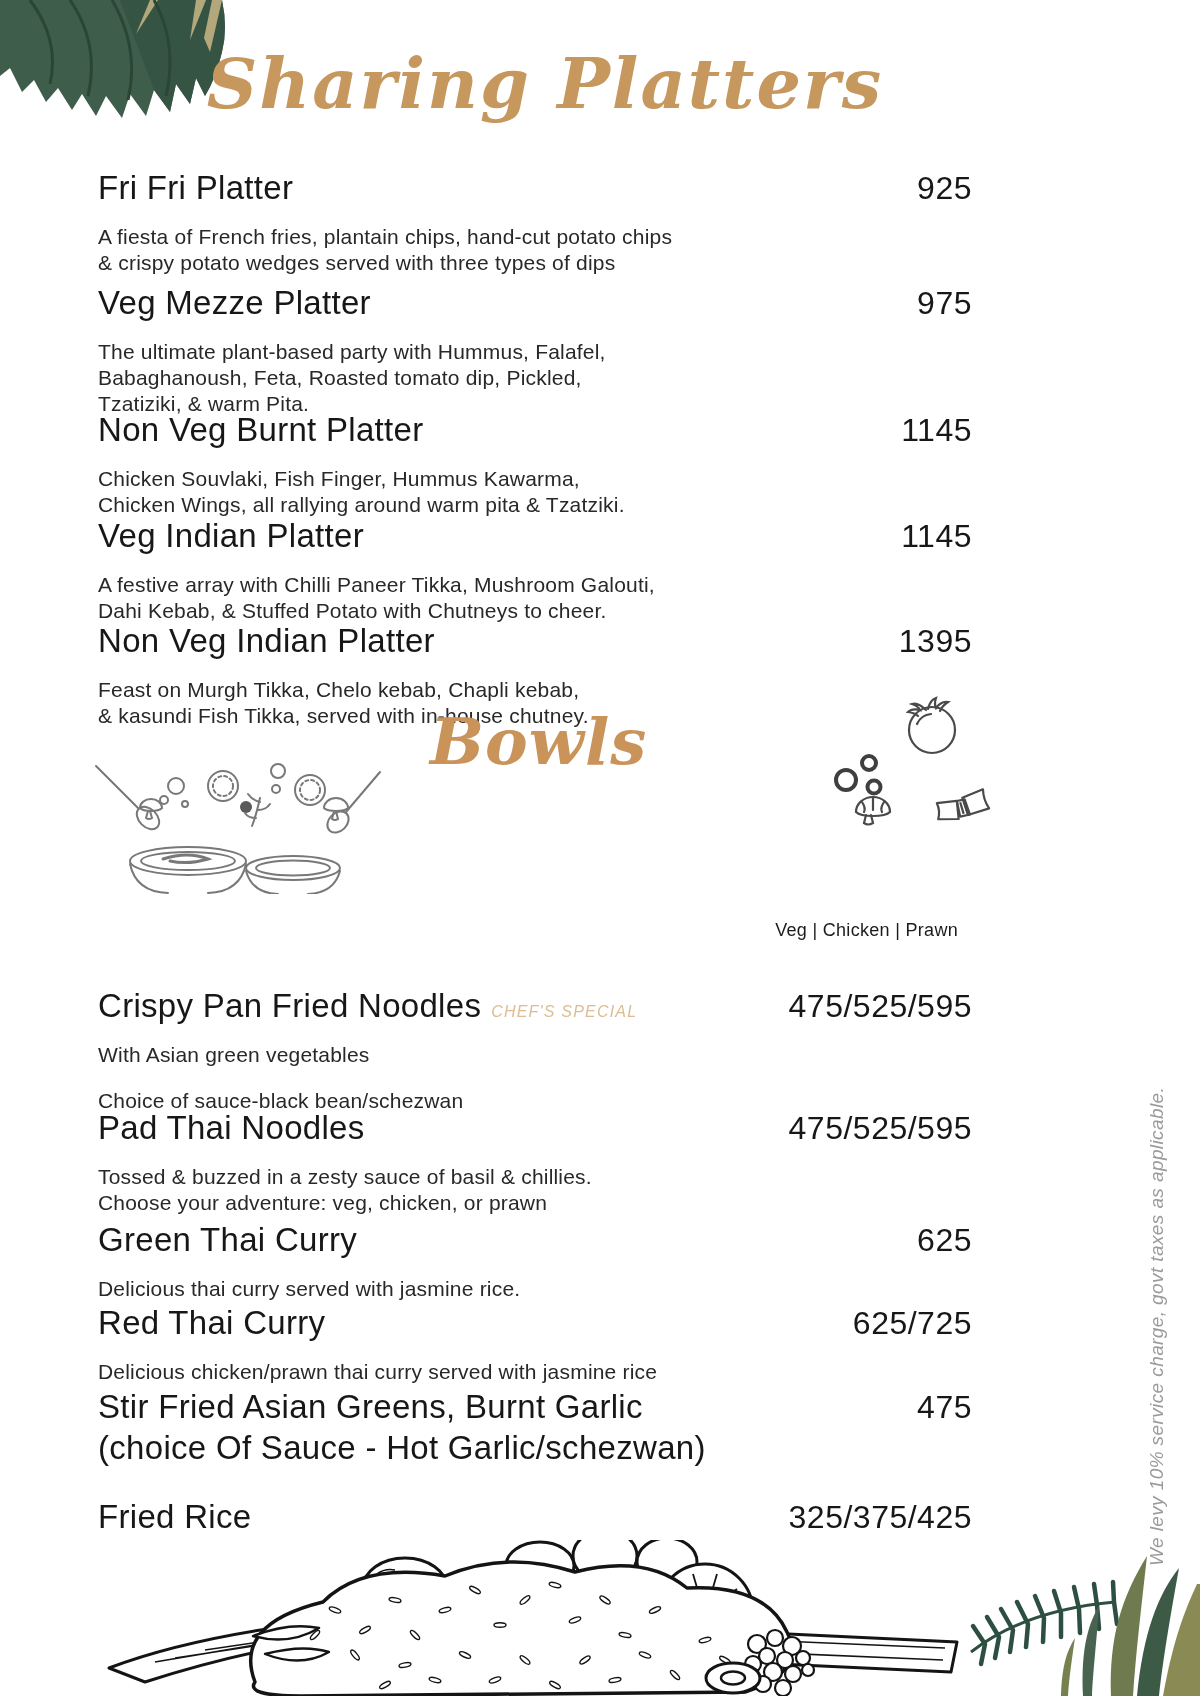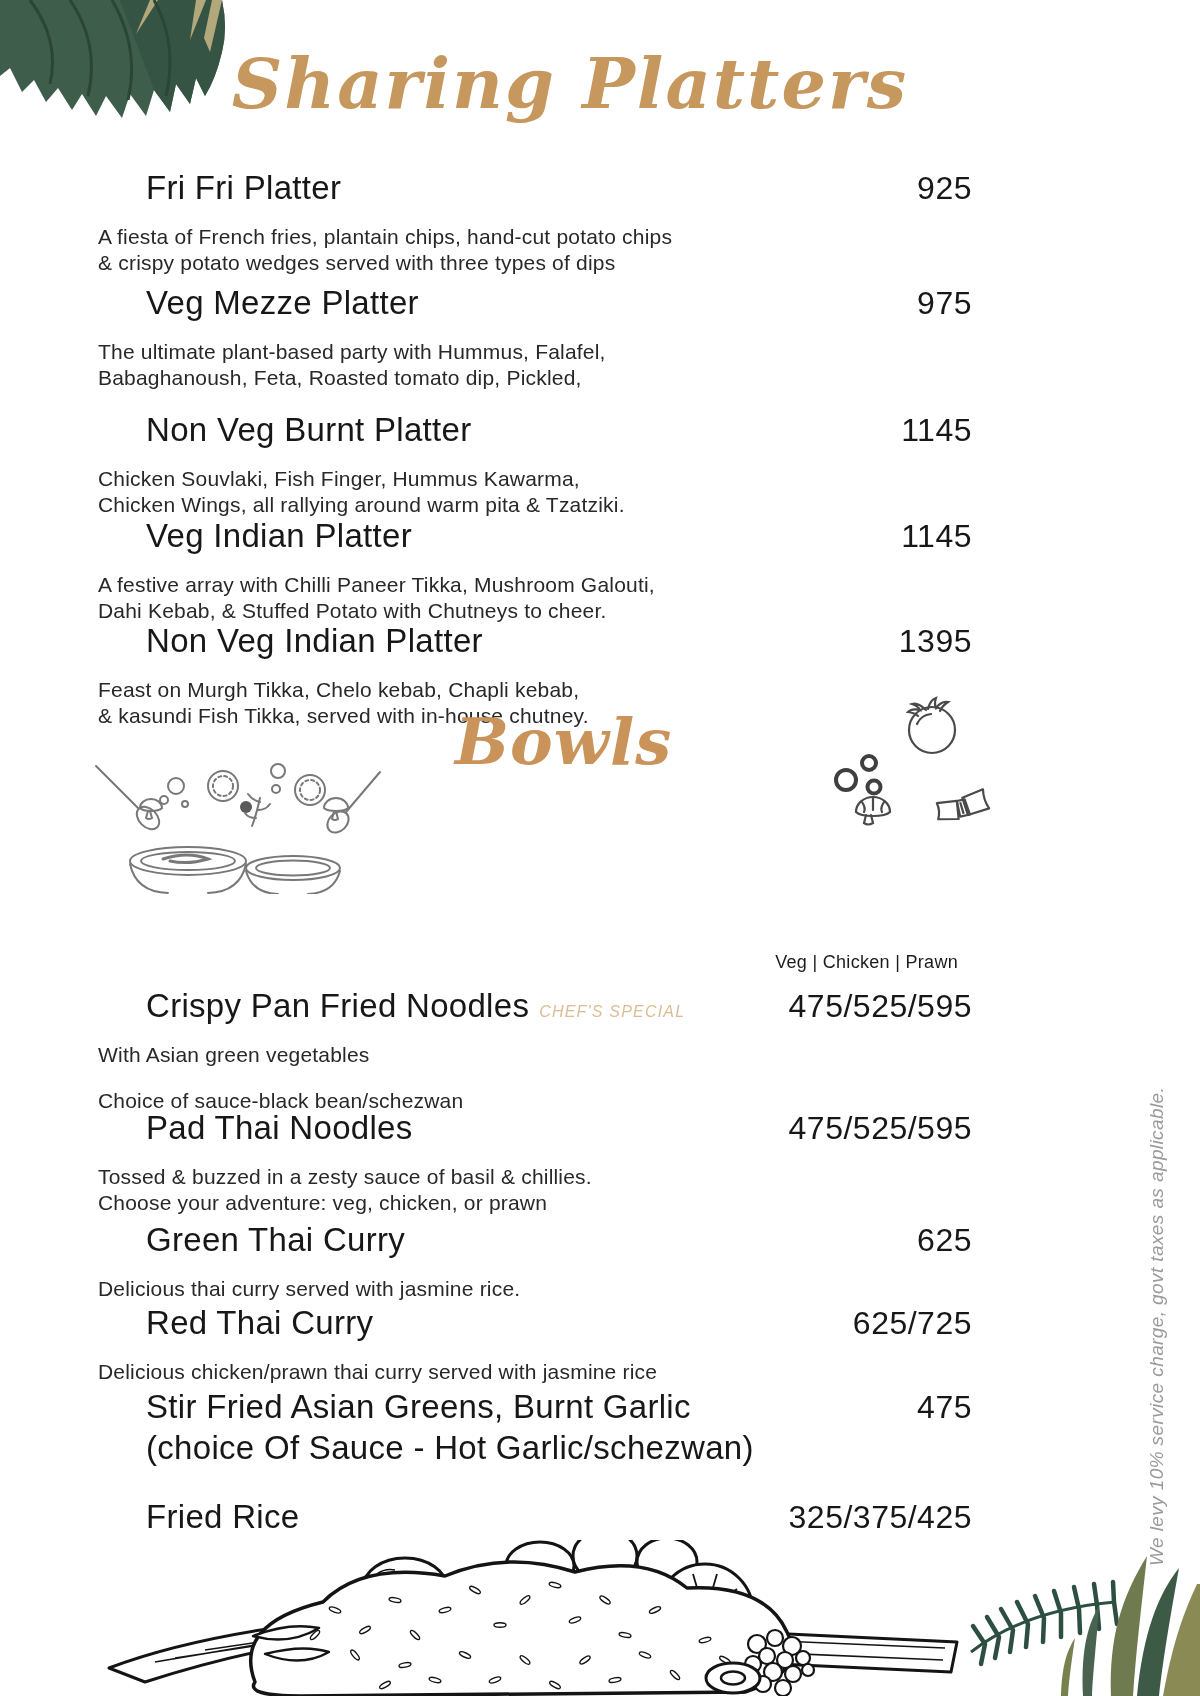--- a/index.html
+++ b/index.html
@@ -1,32 +1,32 @@
 <!DOCTYPE html>
 <html><head>
 <meta charset="utf-8">
 <style>
   html,body{margin:0;padding:0;background:#ffffff;}
   .page{position:relative;width:1200px;height:1696px;background:#ffffff;overflow:hidden;
         font-family:"Liberation Sans",sans-serif;color:#171717;}
   .script-title{position:absolute;font-family:"DejaVu Serif",serif;font-style:italic;font-weight:bold;
-        color:#c6985e;padding-left:25px;}
+        color:#c6985e;}
   .title-main{left:0;top:42px;width:1090px;font-size:70px;text-align:center;letter-spacing:2px;}
   .title-bowls{left:430px;top:704px;font-size:64px;color:#c9935a;letter-spacing:1px;}
   .mi{position:absolute;left:98px;width:874px;}
   .head{display:flex;justify-content:space-between;align-items:baseline;}
   .nmwrap{display:flex;align-items:baseline;}
-  .nm,.nm2{font-size:33px;line-height:40px;color:#171717;letter-spacing:.3px;margin-left:48px;}
+  .nm,.nm2{font-size:33px;line-height:40px;color:#171717;letter-spacing:.3px;}
   .nm2{line-height:42px;}
   .pr{font-size:32px;line-height:40px;color:#171717;letter-spacing:.5px;white-space:nowrap;}
   .ds{font-size:21px;line-height:26px;color:#282828;letter-spacing:.2px;}
   .head + .ds{margin-top:16px;}
   .gap{margin-top:20px;}
   .badge{font-style:italic;font-size:16px;color:#dcbc92;letter-spacing:1.2px;margin-left:10px;}
-  .price-header{position:absolute;right:242px;top:952px;font-size:18px;color:#1c1c1c;letter-spacing:.3px;}
+  .price-header{position:absolute;right:242px;top:920px;font-size:18px;color:#1c1c1c;letter-spacing:.3px;}
   .footnote{position:absolute;left:1146px;top:1566px;transform:rotate(-90deg);transform-origin:0 0;
         font-style:italic;font-size:19px;color:#9b9b9b;letter-spacing:.4px;white-space:nowrap;z-index:5;}
   .art{position:absolute;}
   .leaf-tl{left:0;top:0;}
   .bowls-art{left:88px;top:760px;}
   .veggies-art{left:822px;top:690px;}
   .rice-art{left:105px;top:1540px;}
   .palms-art{left:965px;top:1540px;}
 </style>
 </head>
@@ -61,20 +61,21 @@
     <div class="ds">&amp; crispy potato wedges served with three types of dips</div>
   </div>
 
   <div class="mi" style="top:283px">
     <div class="head">
       <span class="nm">Veg Mezze Platter</span>
       <span class="pr">975</span>
     </div>
     <div class="ds">The ultimate plant-based party with Hummus, Falafel,</div>
     <div class="ds">Babaghanoush, Feta, Roasted tomato dip, Pickled,</div>
+    <div class="ds">Tzatiziki, &amp; warm Pita.</div>
   </div>
 
   <div class="mi" style="top:410px">
     <div class="head">
       <span class="nm">Non Veg Burnt Platter</span>
       <span class="pr">1145</span>
     </div>
     <div class="ds">Chicken Souvlaki, Fish Finger, Hummus Kawarma,</div>
     <div class="ds">Chicken Wings, all rallying around warm pita &amp; Tzatziki.</div>
   </div>

